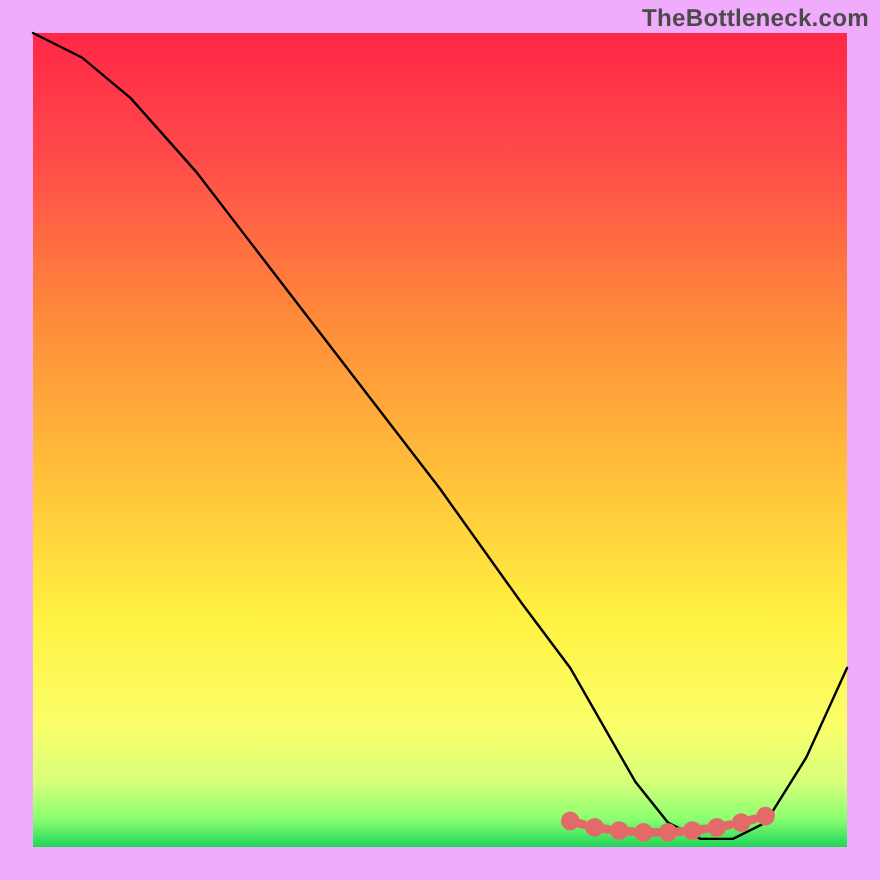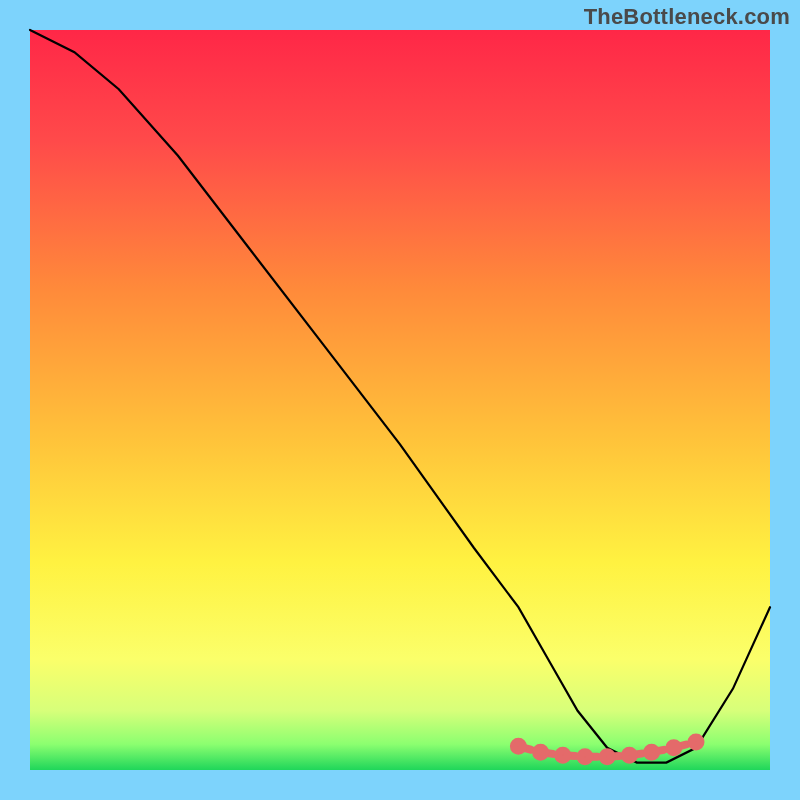--- a/index.html
+++ b/index.html
@@ -7,21 +7,21 @@
     padding: 0;
     width: 800px;
     height: 800px;
     background: #000;
     font-family: Arial, Helvetica, sans-serif;
   }
   .frame {
     position: relative;
     width: 800px;
     height: 800px;
-    background: #7dd3fc;
+    background: #f0abfc;
   }
   .watermark {
     position: absolute;
     top: 4px;
     right: 10px;
     color: #4a4a4a;
     font-size: 22px;
     font-weight: 600;
     letter-spacing: 0.2px;
   }

